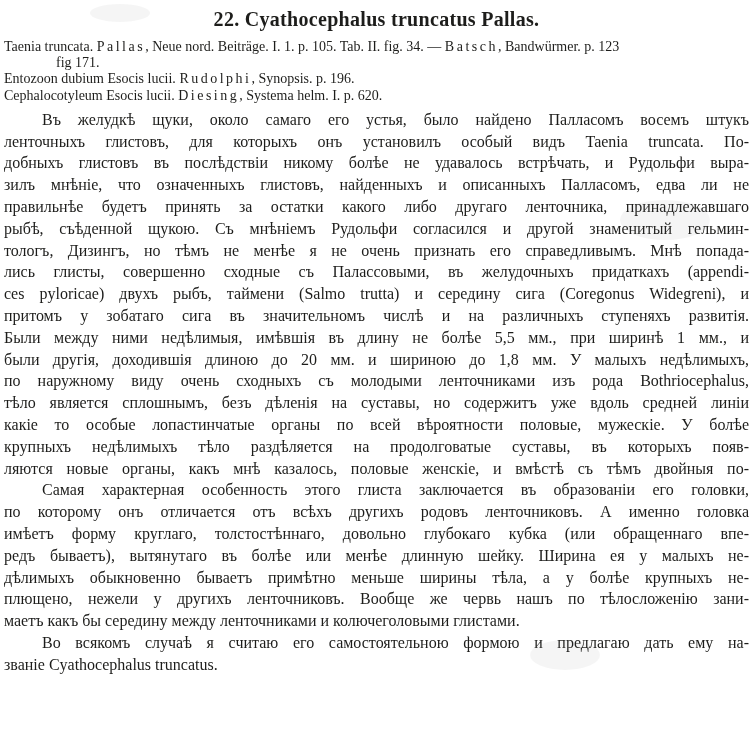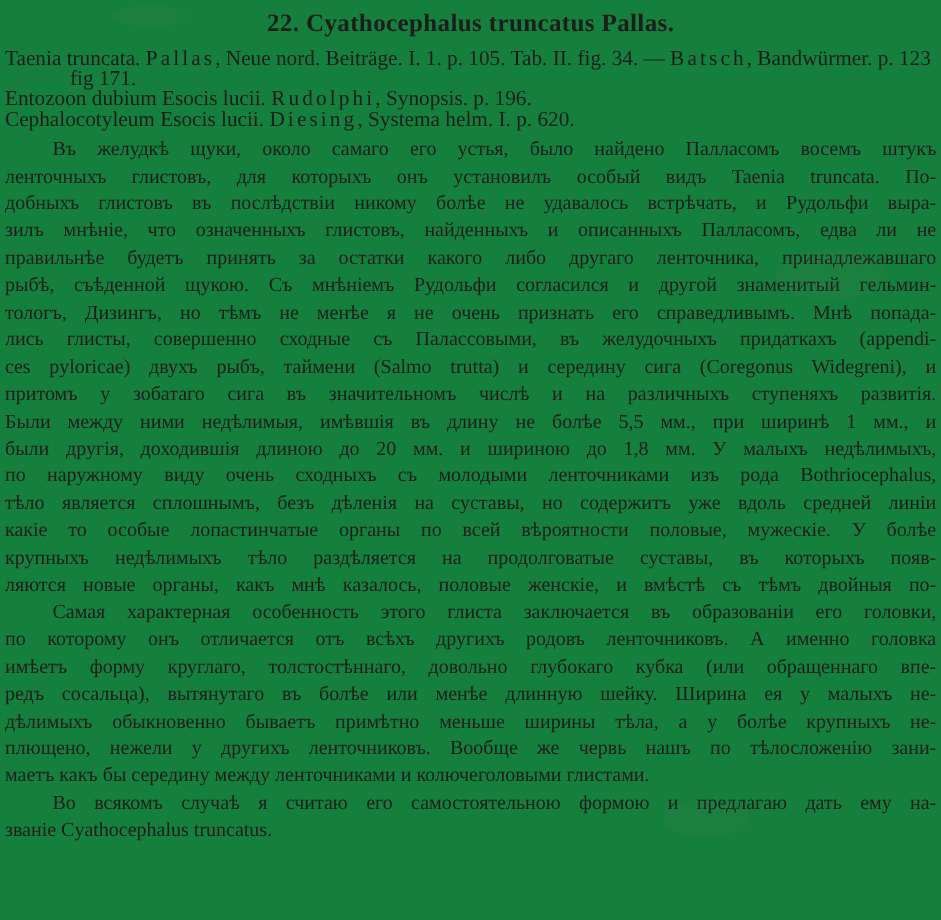--- a/index.html
+++ b/index.html
@@ -1,36 +1,36 @@
 <!DOCTYPE html>
 <html><head>
 <meta charset="utf-8">
 <style>
   html,body{margin:0;padding:0;background:#e8e8e6;}
   .page{
     position:relative;
     width:753px;height:736px;
     margin:0 auto;
-    background:#15803d;
+    background:#ffffff;
     color:#1d1d1b;
     font-family:"Liberation Serif","DejaVu Serif",serif;
     overflow:hidden;
     box-sizing:border-box;
     padding:6px 4px 0 4px;
   }
   .title{
     font-size:20px;
     font-weight:bold;
     text-align:center;
     letter-spacing:0.3px;
     margin:2px 0 9px 0;
     line-height:22px;
   }
   .refs{
-    font-size:17px;
+    font-size:14px;
     line-height:16.2px;
     margin:0 0 5px 0;
   }
   .ref-line{white-space:nowrap;}
   .ref-cont{padding-left:52px;}
   .au{letter-spacing:2.5px;}
   .body-text{
     font-size:16px;
     line-height:21.8px;
   }
@@ -85,21 +85,21 @@
       <div class="jline">по наружному виду очень сходныхъ съ молодыми ленточниками изъ рода Bothriocephalus,</div>
       <div class="jline">тѣло является сплошнымъ, безъ дѣленія на суставы, но содержитъ уже вдоль средней линіи</div>
       <div class="jline">какіе то особые лопастинчатые органы по всей вѣроятности половые, мужескіе. У болѣе</div>
       <div class="jline">крупныхъ недѣлимыхъ тѣло раздѣляется на продолговатые суставы, въ которыхъ появ-</div>
       <div class="jline">ляются новые органы, какъ мнѣ казалось, половые женскіе, и вмѣстѣ съ тѣмъ двойныя по-</div>
     </div>
     <div class="par">
       <div class="jline first">Самая характерная особенность этого глиста заключается въ образованіи его головки,</div>
       <div class="jline">по которому онъ отличается отъ всѣхъ другихъ родовъ ленточниковъ. А именно головка</div>
       <div class="jline">имѣетъ форму круглаго, толстостѣннаго, довольно глубокаго кубка (или обращеннаго впе-</div>
-      <div class="jline">редъ сосальца), вытянутаго въ болѣе или менѣе длинную шейку. Ширина ея у малыхъ не-</div>
+      <div class="jline">редъ бываетъ), вытянутаго въ болѣе или менѣе длинную шейку. Ширина ея у малыхъ не-</div>
       <div class="jline">дѣлимыхъ обыкновенно бываетъ примѣтно меньше ширины тѣла, а у болѣе крупныхъ не-</div>
       <div class="jline">плющено, нежели у другихъ ленточниковъ. Вообще же червь нашъ по тѣлосложенію зани-</div>
       <div class="jline last">маетъ какъ бы середину между ленточниками и колючеголовыми глистами.</div>
     </div>
     <div class="par">
       <div class="jline first">Во всякомъ случаѣ я считаю его самостоятельною формою и предлагаю дать ему на-</div>
       <div class="jline last">званіе Cyathocephalus truncatus.</div>
     </div>
   </div>
 </div>

